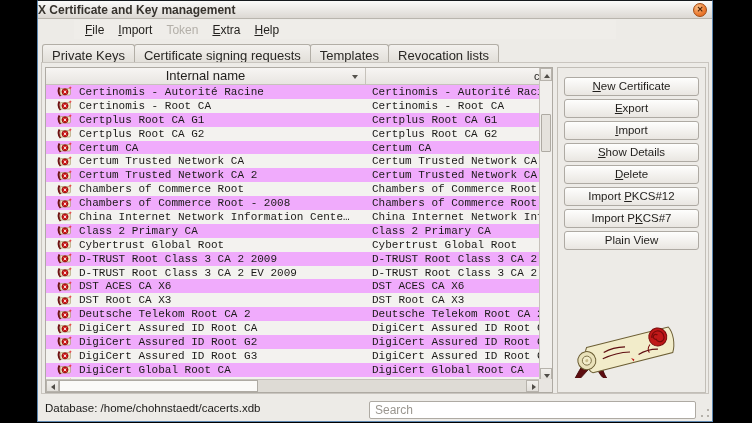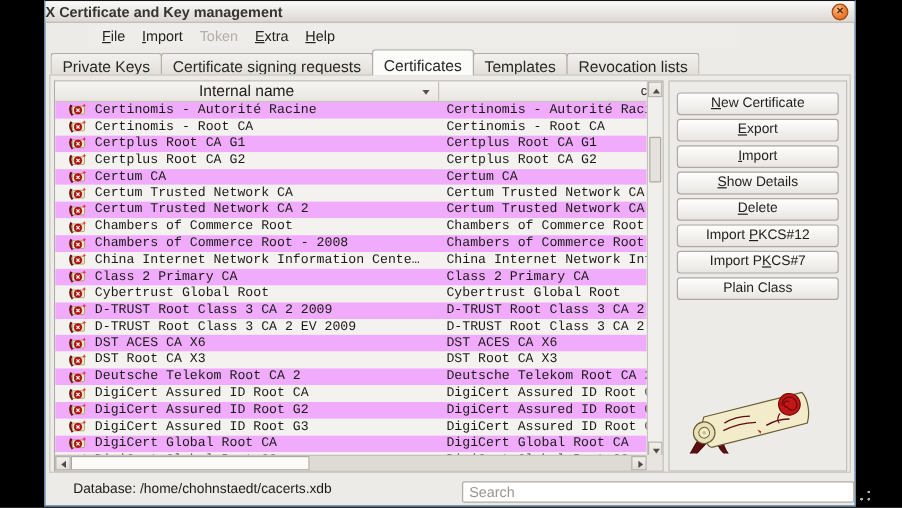--- a/index.html
+++ b/index.html
@@ -96,21 +96,21 @@
                border:1px solid #c2beb7; background:#edebe7; }
   .side-btn { display:block; width:135px; height:19px; margin:0 auto 3px auto;
               background:linear-gradient(#fefefd,#e9e6e1);
               border:1px solid #aeaaa3; border-radius:3px;
               font-size:11.5px; color:#201e1b; text-align:center; line-height:17px;
               cursor:pointer; white-space:nowrap; }
   .btn-stack { padding-top:9px; }
   .xca-logo { position:absolute; left:6px; bottom:14px; }
 
   
-  .statusbar { position:absolute; left:16px; top:394px; width:674px; height:25px; }
+  .statusbar { position:absolute; left:0; top:394px; width:674px; height:25px; }
   .db-label { position:absolute; left:7px; top:7px; font-size:11.5px; color:#1b1a18; white-space:nowrap; }
   .search-input { position:absolute; left:331px; top:6px; width:327px; height:18px;
                   border:1px solid #aeaaa3; border-radius:2px; background:#fff;
                   font-size:12px; color:#1b1a18; padding:0 5px;
                   font-family:"Liberation Sans", sans-serif; }
   .search-input::placeholder { color:#9a968f; }
   .grip { position:absolute; right:2px; bottom:2px; width:10px; height:10px;
           background:
             radial-gradient(circle at 8px 2px, #b5b1aa 1px, transparent 1.3px),
             radial-gradient(circle at 8px 8px, #b5b1aa 1px, transparent 1.3px),
@@ -139,21 +139,20 @@
       <div class="menu-item"><span></span><span class="mn">H</span><span>elp</span></div>
 
   </div>
 
   <div class="tabbar">
 
       <div class="tab"><span>Private Keys</span></div>
 
       <div class="tab"><span>Certificate signing requests</span></div>
 
-      <div class="tab active"><span>Certificates</span></div>
 
       <div class="tab"><span>Templates</span></div>
 
       <div class="tab"><span>Revocation lists</span></div>
 
   </div>
 
   <div class="pane"></div>
 
   <div class="table-frame">
@@ -551,21 +550,21 @@
         <button class="side-btn"><span></span><span class="mn">I</span><span>mport</span></button>
 
         <button class="side-btn"><span></span><span class="mn">S</span><span>how Details</span></button>
 
         <button class="side-btn"><span></span><span class="mn">D</span><span>elete</span></button>
 
         <button class="side-btn"><span>Import </span><span class="mn">P</span><span>KCS#12</span></button>
 
         <button class="side-btn"><span>Import P</span><span class="mn">K</span><span>CS#7</span></button>
 
-        <button class="side-btn"><span>Plain Class</span><span class="mn"></span><span></span></button>
+        <button class="side-btn"><span>Plain View</span><span class="mn"></span><span></span></button>
 
     </div>
 
     <svg class="xca-logo" width="132" height="62" viewBox="0 0 132 62">
       <g transform="rotate(-10 66 36)">
         <path d="M22,46 C14,52 8,58 4,56 C8,52 12,46 16,42 Z" fill="#5e0d10" stroke="#3a0708" stroke-width="0.8"></path>
         <path d="M30,44 C32,52 34,58 40,60 C36,54 36,48 36,42 Z" fill="#5e0d10" stroke="#3a0708" stroke-width="0.8"></path>
         <path d="M24,24 L108,18 C112,24 112,36 108,44 L26,50 C20,48 20,30 24,24 Z" fill="#f2ecca" stroke="#6b5d33" stroke-width="1"></path>
         <circle cx="22" cy="37" r="9" fill="#e9e1ba" stroke="#6b5d33" stroke-width="1"></circle>
         <circle cx="22" cy="37" r="4.5" fill="#f2ecca" stroke="#6b5d33" stroke-width="0.8"></circle>

